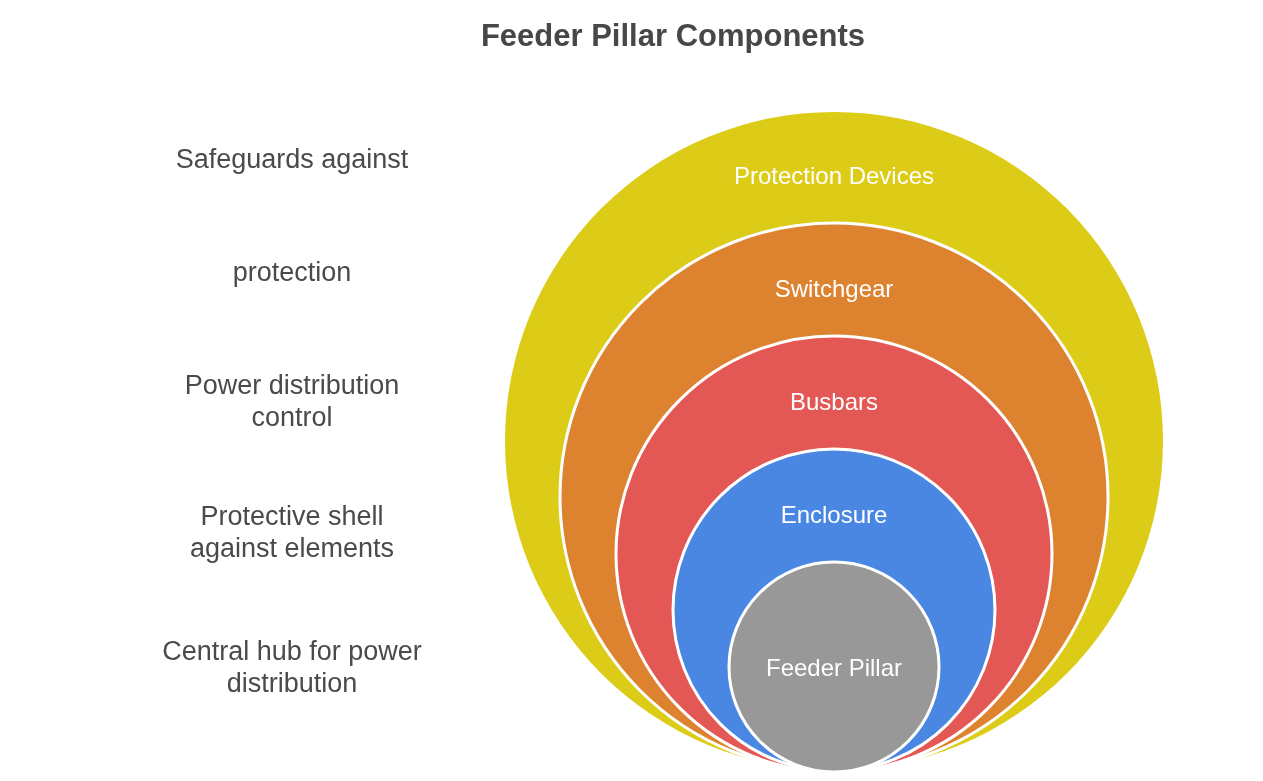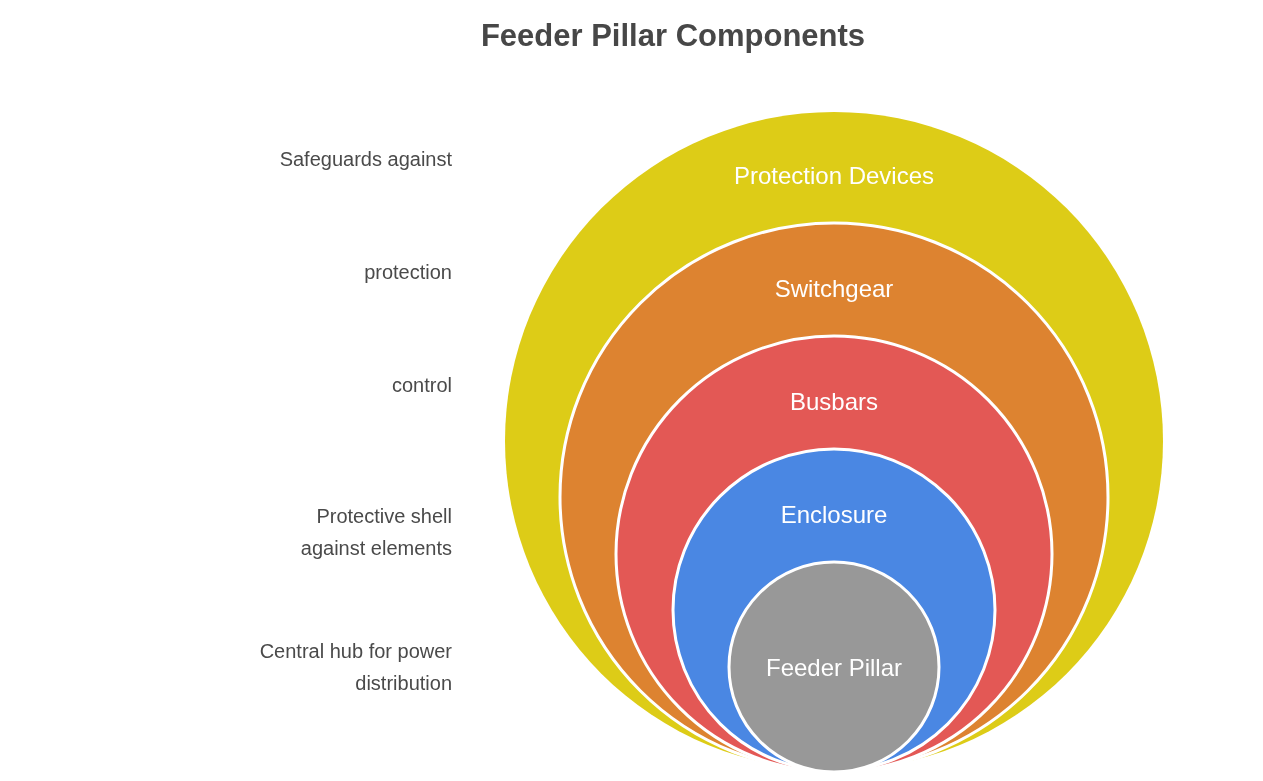--- a/index.html
+++ b/index.html
@@ -1,37 +1,38 @@
 <!DOCTYPE html>
 <html><head>
 <meta charset="utf-8">
 <style>
   html, body { margin: 0; padding: 0; background: #ffffff; }
   body { width: 1263px; height: 781px; position: relative; overflow: hidden;
          font-family: "Liberation Sans", "DejaVu Sans", sans-serif; }
   .title { position: absolute; left: 0; width: 1346px; top: 18px; text-align: center;
            font-size: 31px; font-weight: bold; color: #474747; }
-  .desc { position: absolute; right: 811px; width: 320px; text-align: right;
-          font-size: 20px; line-height: 32px; color: #4a4a4a; }
+  .desc { position: absolute; right: 811px; width: 320px; text-align: center;
+          font-size: 27px; line-height: 32px; color: #4a4a4a; }
   svg.diagram { position: absolute; left: 0; top: 0; }
   .ring-label { fill: #ffffff; font-size: 24px; text-anchor: middle;
                 font-family: "Liberation Sans", "DejaVu Sans", sans-serif; }
 </style>
 </head>
 <body>
 
 <div class="title">Feeder Pillar Components</div>
 
 <div class="desc" style="top:143px;">
   <div>Safeguards against</div>
 </div>
 <div class="desc" style="top:256px;">
   <div>protection</div>
 </div>
 <div class="desc" style="top:369px;">
+  <div>Power distribution</div>
   <div>control</div>
 </div>
 <div class="desc" style="top:500px;">
   <div>Protective shell</div>
   <div>against elements</div>
 </div>
 <div class="desc" style="top:635px;">
   <div>Central hub for power</div>
   <div>distribution</div>
 </div>

